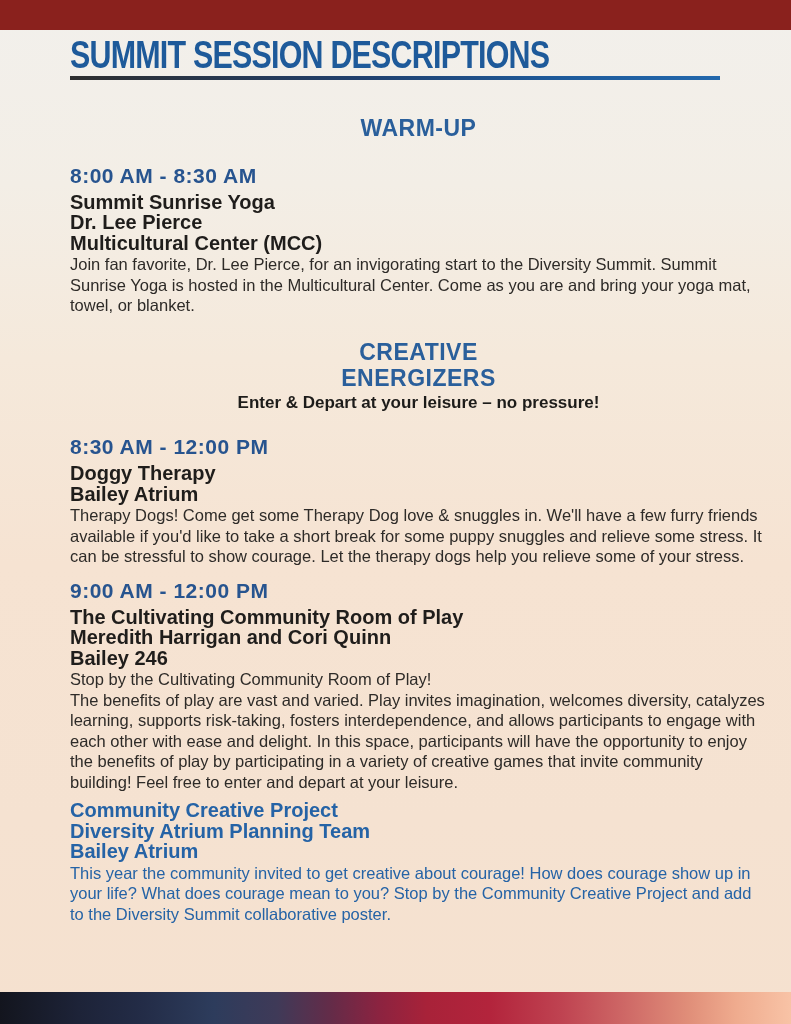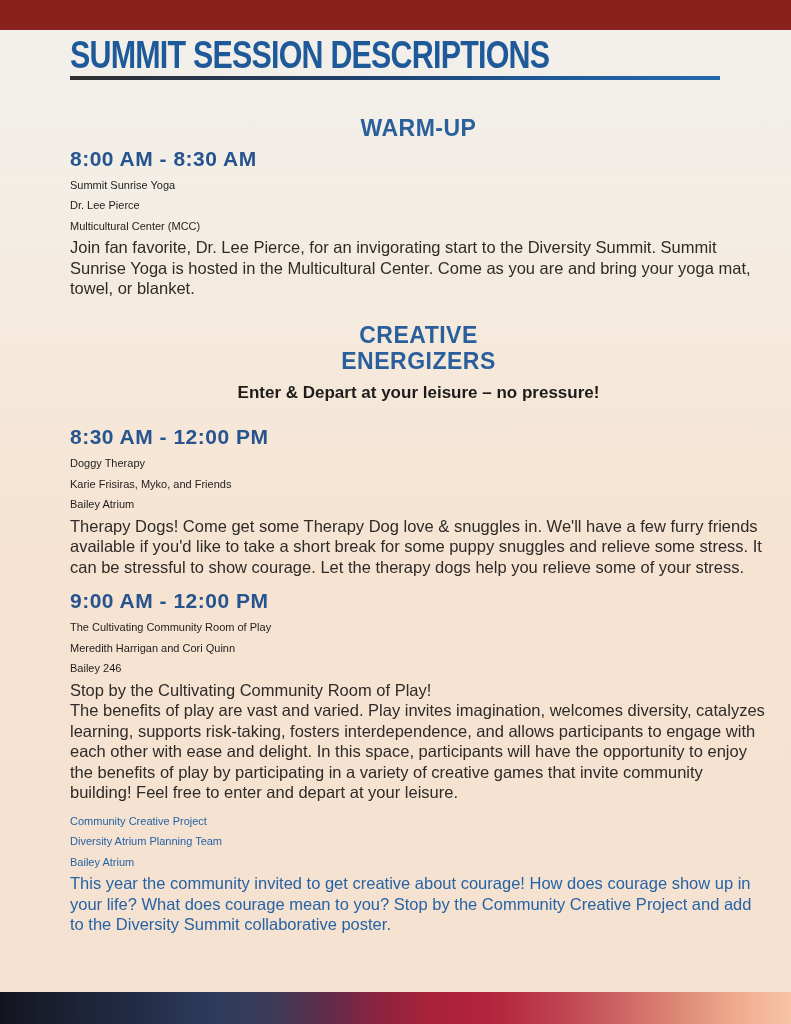--- a/index.html
+++ b/index.html
@@ -57,39 +57,39 @@
     white-space: pre-line;
   }
   .section-warm-up .section-heading { margin-top: 36px; }
   .section-creative-energizers .section-heading { margin-top: 24px; }
 
   .section-subheading {
     text-align: center;
     color: #1d1c1a;
     font-size: 17px;
     font-weight: 700;
-    margin-top: 9px;
+    margin-top: 2px;
   }
 
   .session { margin-top: 12px; }
-  .session.first-in-section { margin-top: 5px; }
+  .session.first-in-section { margin-top: 22px; }
   .section-creative-energizers .session.first-in-section { margin-top: 22px; }
 
   .session-time {
     color: var(--time-blue, #27548f);
     font-size: 21px;
     font-weight: 700;
     letter-spacing: 0.5px;
     margin-bottom: 4px;
   }
 
   .session-meta {
     color: #1f1d1b;
-    font-size: 11px;
-    font-weight: 400;
+    font-size: 20px;
+    font-weight: 700;
     line-height: 20.5px;
   }
 
   .session-desc {
     color: #2e2b28;
     font-size: 16.5px;
     font-weight: 400;
     line-height: 20.5px;
     margin-top: 1px;
     white-space: pre-line;
@@ -133,21 +133,20 @@
           <p class="session-desc">Join fan favorite, Dr. Lee Pierce, for an invigorating start to the Diversity Summit. Summit Sunrise Yoga is hosted in the Multicultural Center. Come as you are and bring your yoga mat, towel, or blanket.</p>
         </div>
       </section>
       <section class="section section-creative-energizers">
         <h2 class="section-heading">CREATIVE
 ENERGIZERS</h2>
         <p class="section-subheading">Enter &amp; Depart at your leisure – no pressure!</p>
         <div class="session first-in-section">
           <div class="session-time">8:30 AM - 12:00 PM</div>
           <div class="session-meta">Doggy Therapy</div>
-          <div class="session-meta">Karie Frisiras, Myko, and Friends</div>
           <div class="session-meta">Bailey Atrium</div>
           <p class="session-desc">Therapy Dogs! Come get some Therapy Dog love &amp; snuggles in. We'll have a few furry friends available if you'd like to take a short break for some puppy snuggles and relieve some stress. It can be stressful to show courage. Let the therapy dogs help you relieve some of your stress.</p>
         </div>
         <div class="session">
           <div class="session-time">9:00 AM - 12:00 PM</div>
           <div class="session-meta">The Cultivating Community Room of Play</div>
           <div class="session-meta">Meredith Harrigan and Cori Quinn</div>
           <div class="session-meta">Bailey 246</div>
           <p class="session-desc">Stop by the Cultivating Community Room of Play!
 The benefits of play are vast and varied. Play invites imagination, welcomes diversity, catalyzes learning, supports risk-taking, fosters interdependence, and allows participants to engage with each other with ease and delight. In this space, participants will have the opportunity to enjoy the benefits of play by participating in a variety of creative games that invite community building! Feel free to enter and depart at your leisure.</p>

